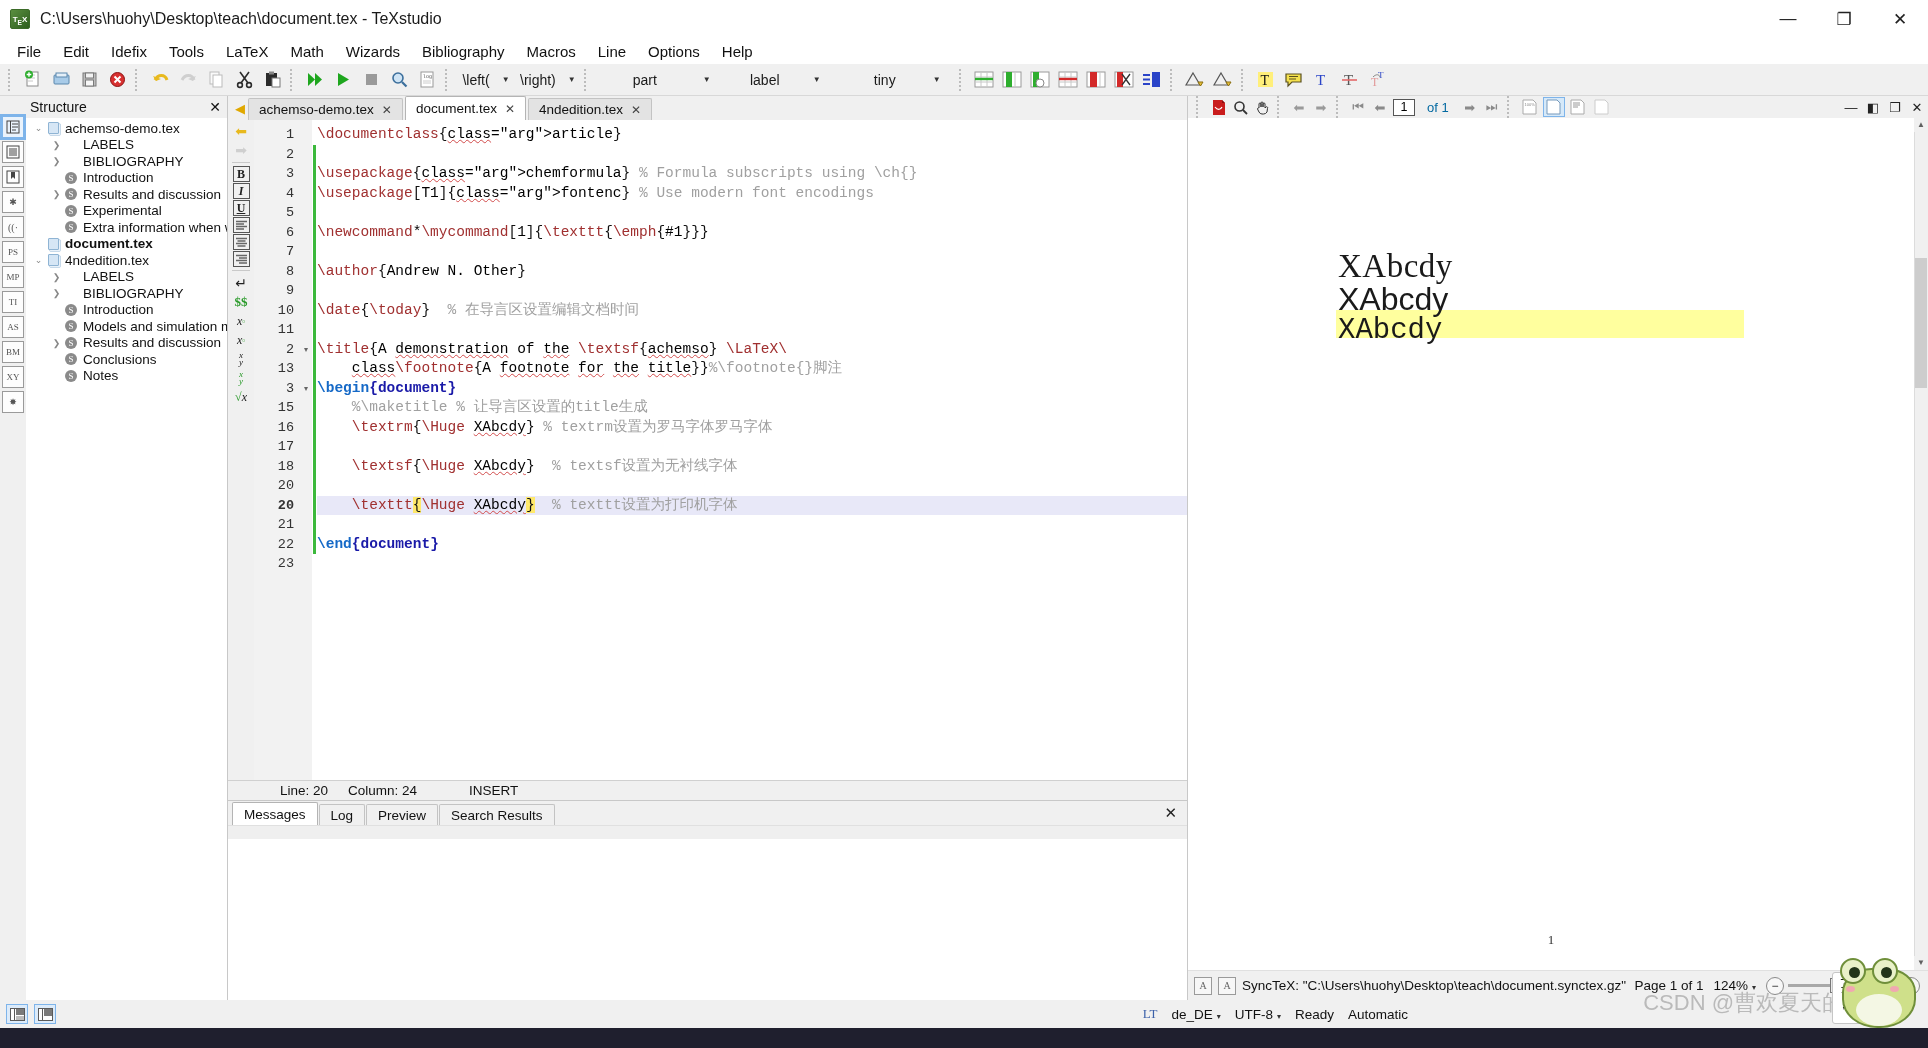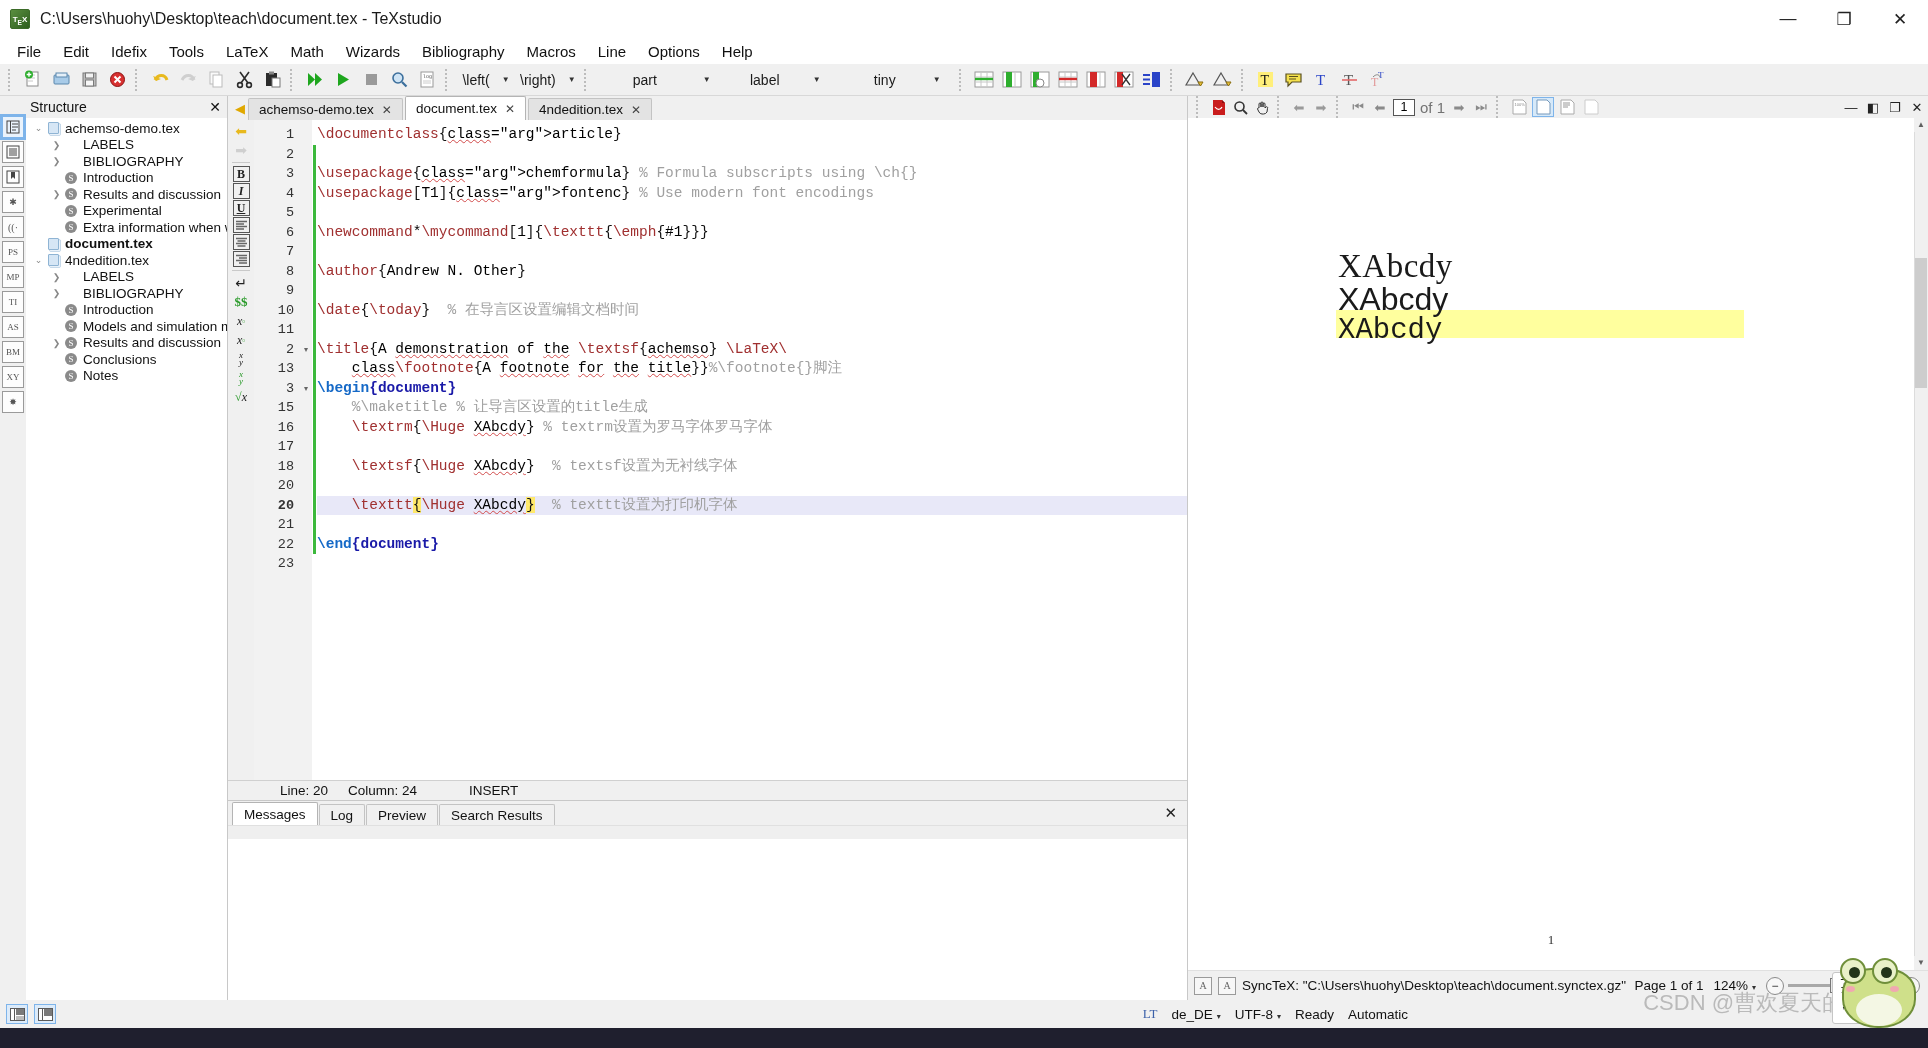--- a/index.html
+++ b/index.html
@@ -139,21 +139,21 @@
 
   
   .pdfpanel { width:740px; flex:0 0 740px; display:flex; flex-direction:column; background:#f0f0f0;}
   .pdftoolbar { height:22px; display:flex; align-items:center; background:#f0f0f0;
                 padding-left:4px; gap:0px; }
   .pnav { width:22px; height:20px; display:flex; align-items:center; justify-content:center;
           font-size:13px; color:#9a9a9a; }
   .pnav.act { color:#8a8a8a; }
   .pagebox { width:22px; height:17px; border:1px solid #555; background:#fff; font-size:12.5px;
              text-align:center; line-height:15px; margin:0 2px;}
-  .poftext { font-size:15px; color:#737373; margin:0 3px;}
+  .poftext { font-size:13px; color:#0369a1; margin:0 10px;}
   .pviewbtn { width:22px; height:20px; border:1px solid transparent; margin:0 1px;
               display:flex; align-items:center; justify-content:center;}
   .pviewbtn.sel { border-color:#7eb4ea; background:#d6e9f9; }
   .pdftoolbar .win { margin-left:auto; display:flex; }
   .pw { width:22px; height:20px; display:flex; align-items:center; justify-content:center;
         font-size:13px; color:#222;}
   .pdfview { flex:1; background:#ffffff; position:relative; overflow:hidden; }
   .pdfpage { position:absolute; left:0; right:14px; top:0; bottom:0; background:#fff; }
   .pdf-l1 { position:absolute; left:150px; top:130px; font-family:"Liberation Serif", serif;
             font-size:33px; color:#1a1a1a; letter-spacing:0.5px;}

